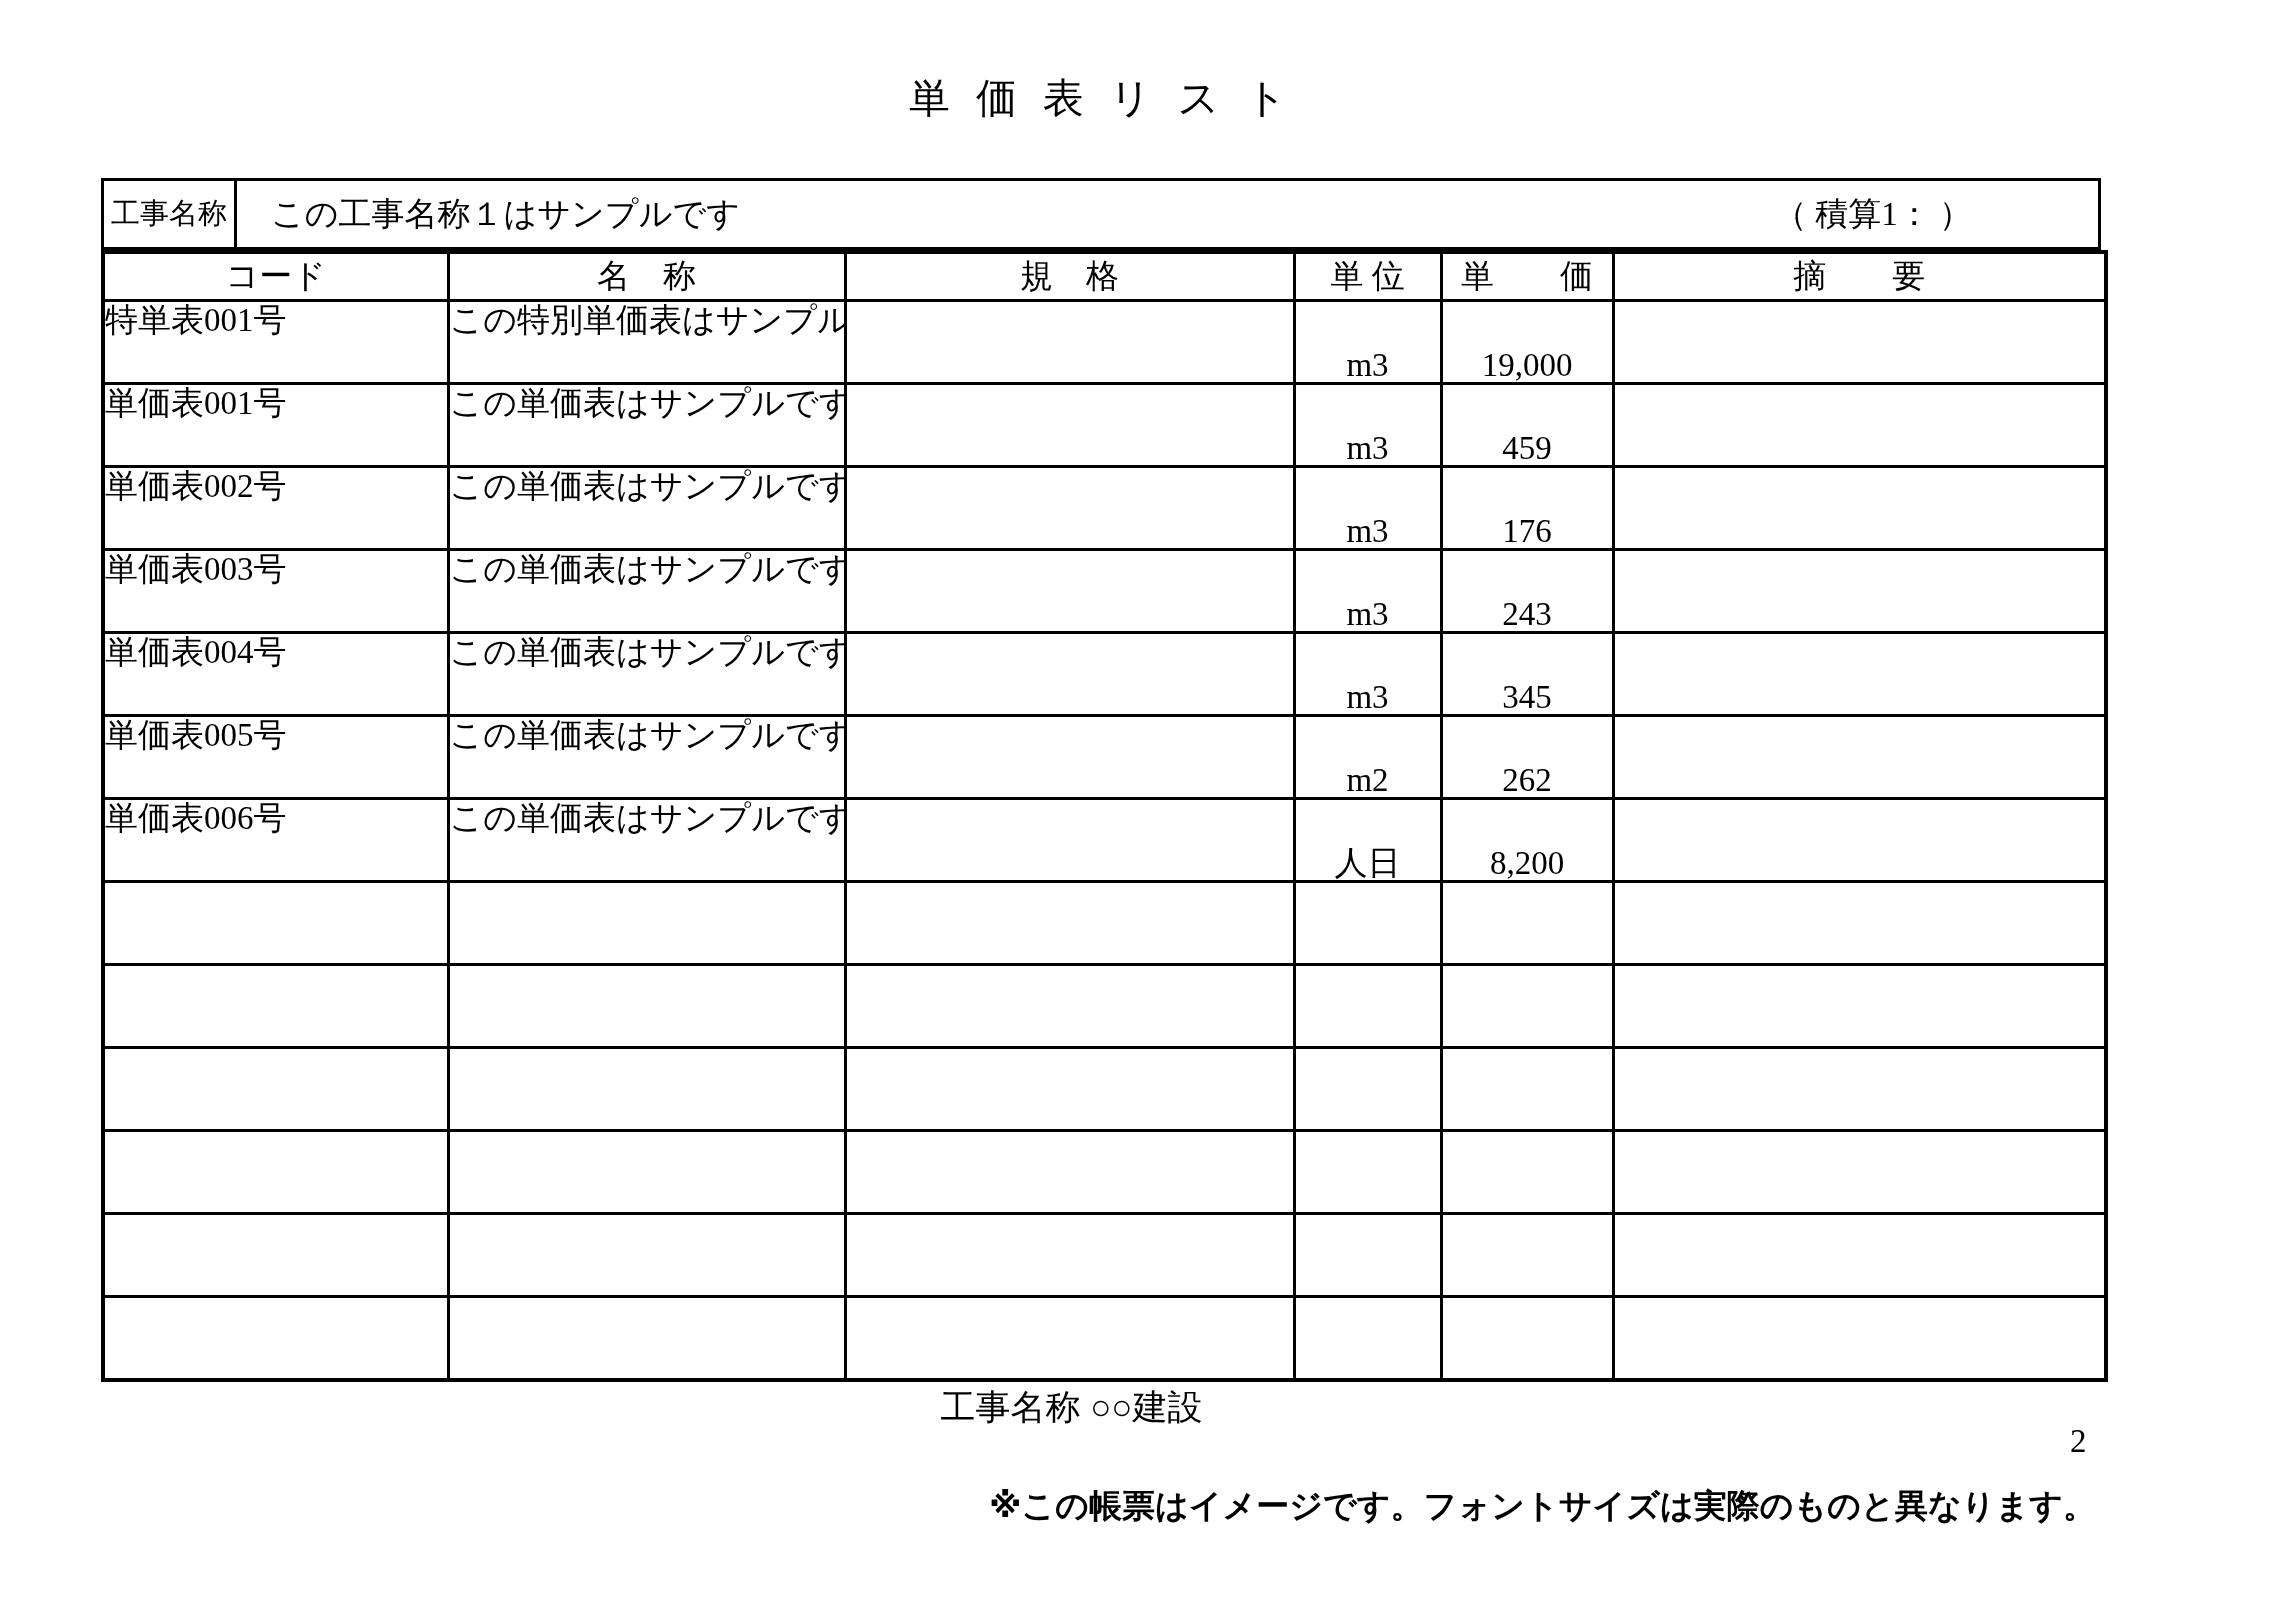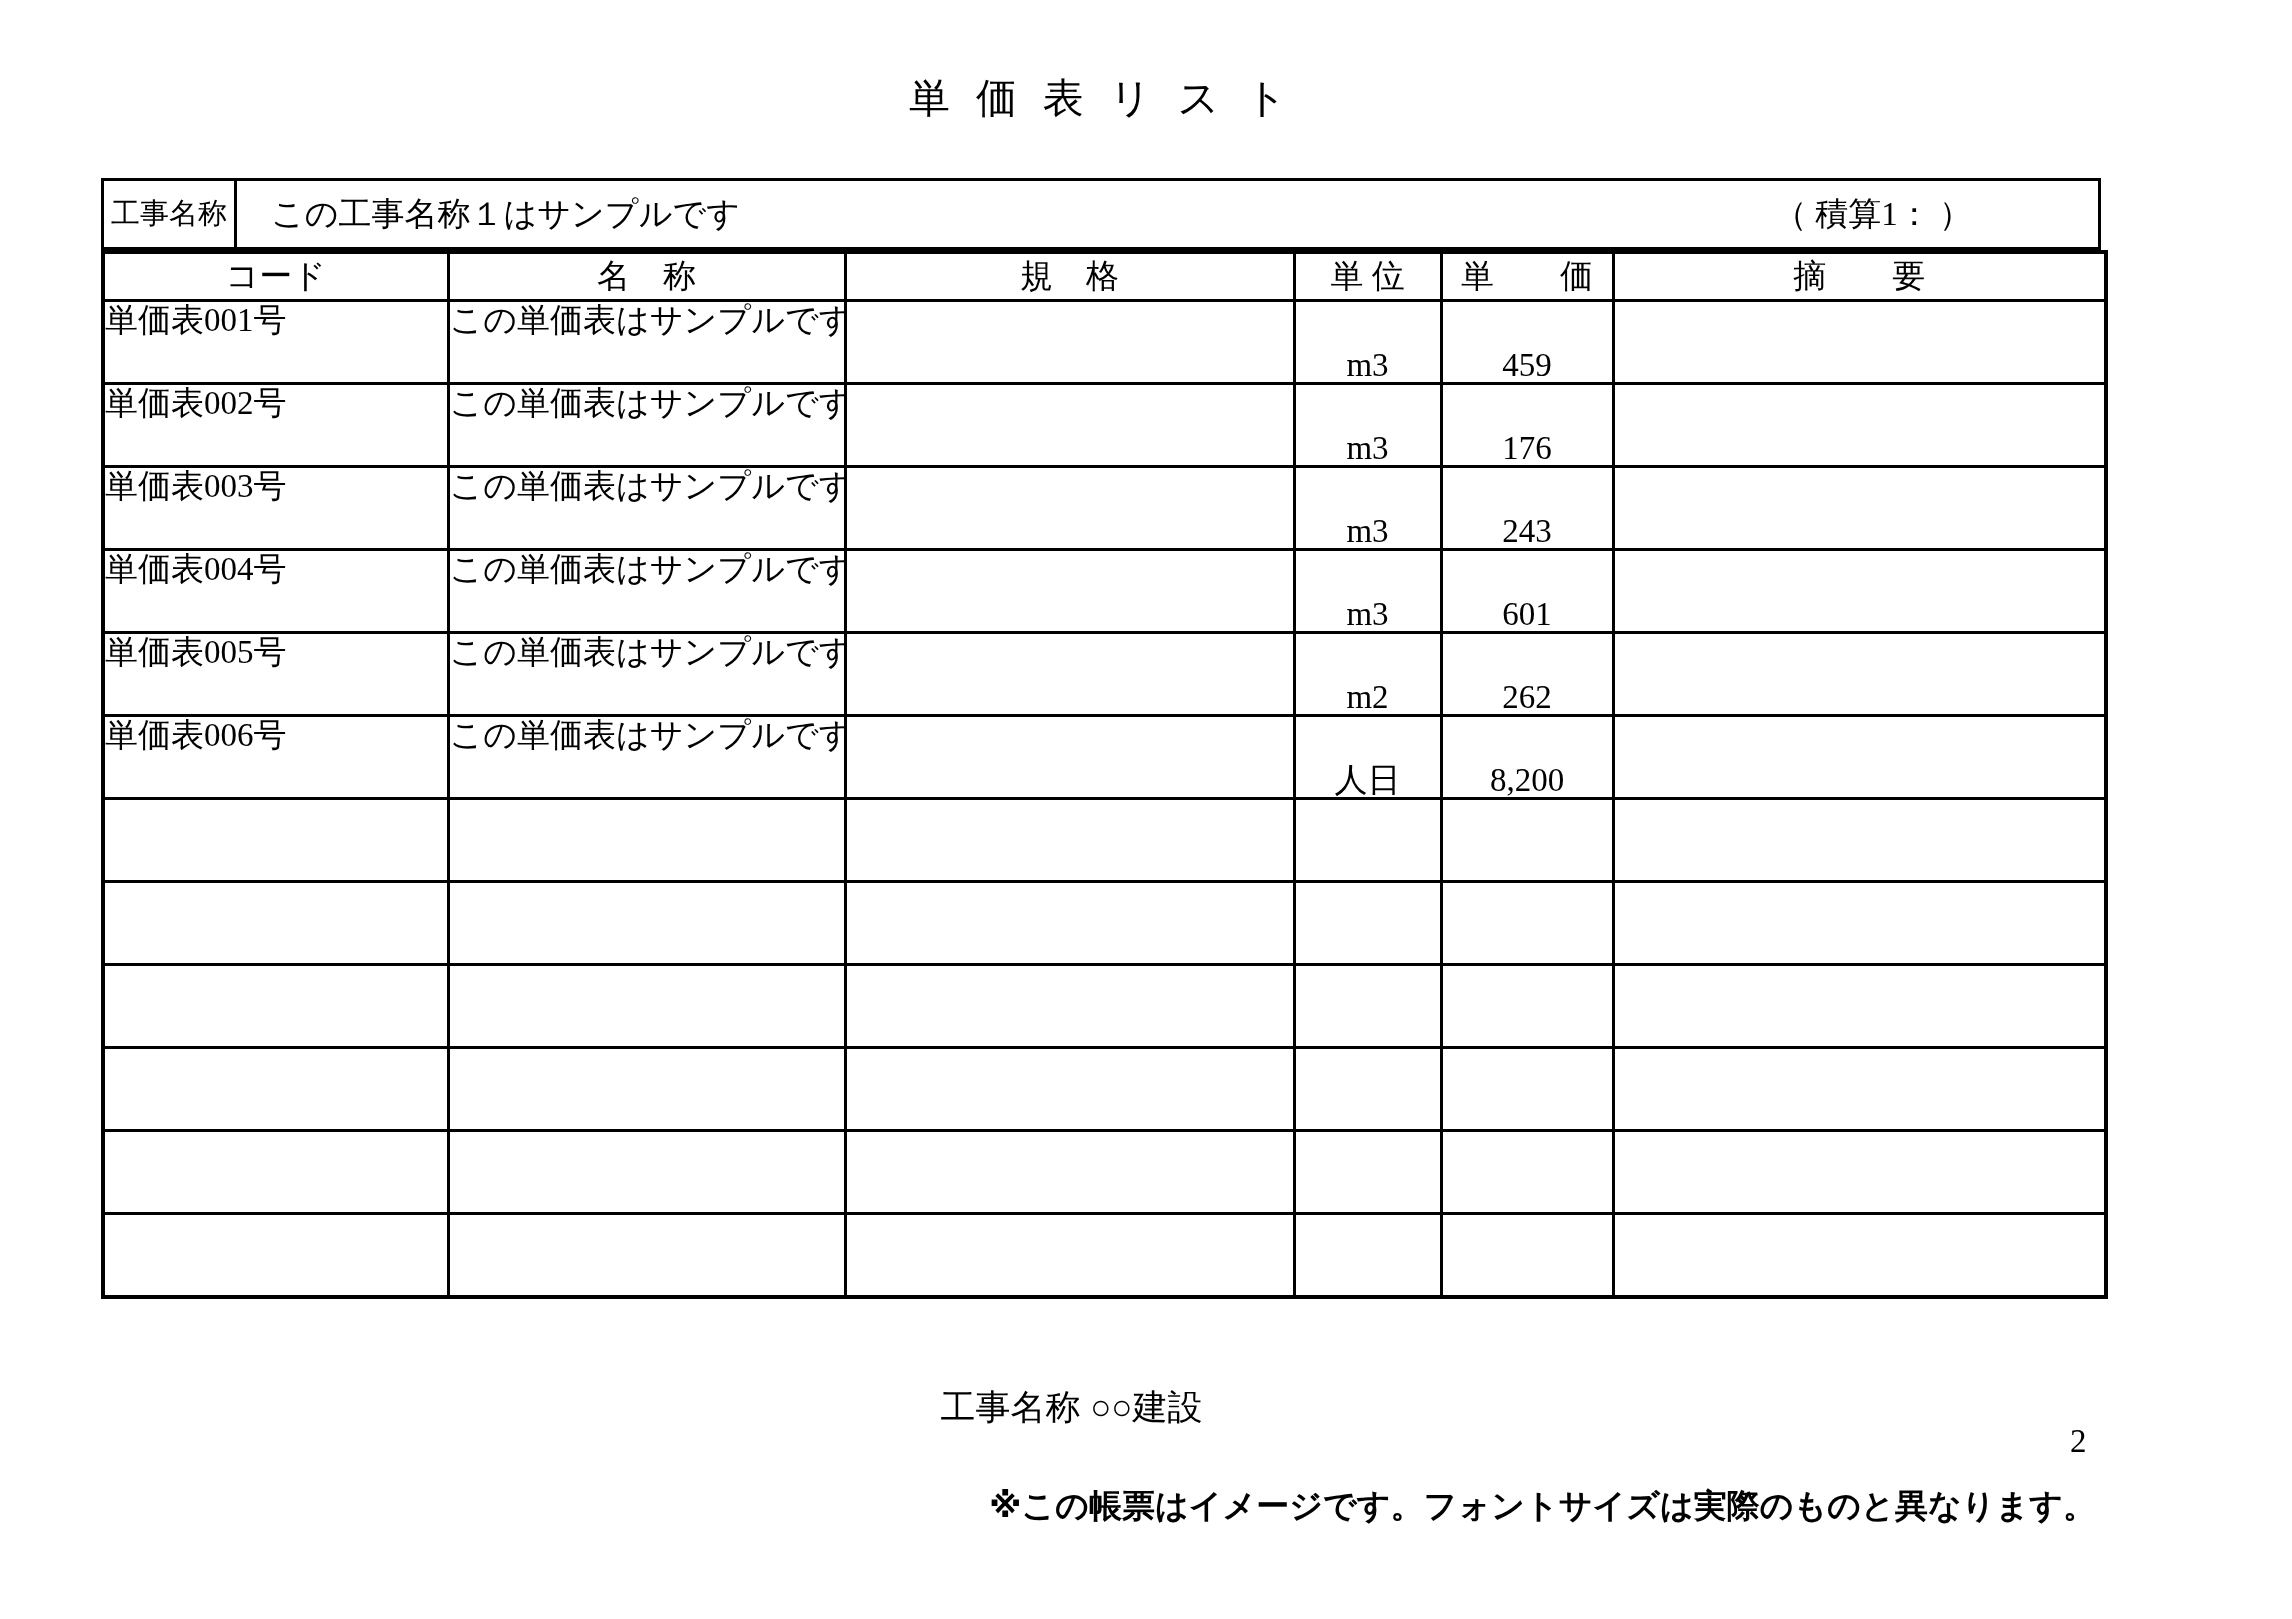--- a/index.html
+++ b/index.html
@@ -90,20 +90,28 @@
       <th class="colhead">コード</th>
       <th class="colhead">名　称</th>
       <th class="colhead">規　格</th>
       <th class="colhead">単 位</th>
       <th class="colhead">単　　価</th>
       <th class="colhead">摘　　要</th>
     </tr>
   </thead>
   <tbody id="table-body">
       <tr>
+        <td class="code">特単表001号</td>
+        <td class="name">この特別単価表はサンプル</td>
+        <td class="spec"></td>
+        <td class="unit">m3</td>
+        <td class="price">19,000</td>
+        <td class="remark"></td>
+      </tr>
+      <tr>
         <td class="code">単価表001号</td>
         <td class="name">この単価表はサンプルです</td>
         <td class="spec"></td>
         <td class="unit">m3</td>
         <td class="price">459</td>
         <td class="remark"></td>
       </tr>
       <tr>
         <td class="code">単価表002号</td>
         <td class="name">この単価表はサンプルです</td>
@@ -118,21 +126,21 @@
         <td class="spec"></td>
         <td class="unit">m3</td>
         <td class="price">243</td>
         <td class="remark"></td>
       </tr>
       <tr>
         <td class="code">単価表004号</td>
         <td class="name">この単価表はサンプルです</td>
         <td class="spec"></td>
         <td class="unit">m3</td>
-        <td class="price">601</td>
+        <td class="price">345</td>
         <td class="remark"></td>
       </tr>
       <tr>
         <td class="code">単価表005号</td>
         <td class="name">この単価表はサンプルです</td>
         <td class="spec"></td>
         <td class="unit">m2</td>
         <td class="price">262</td>
         <td class="remark"></td>
       </tr>

